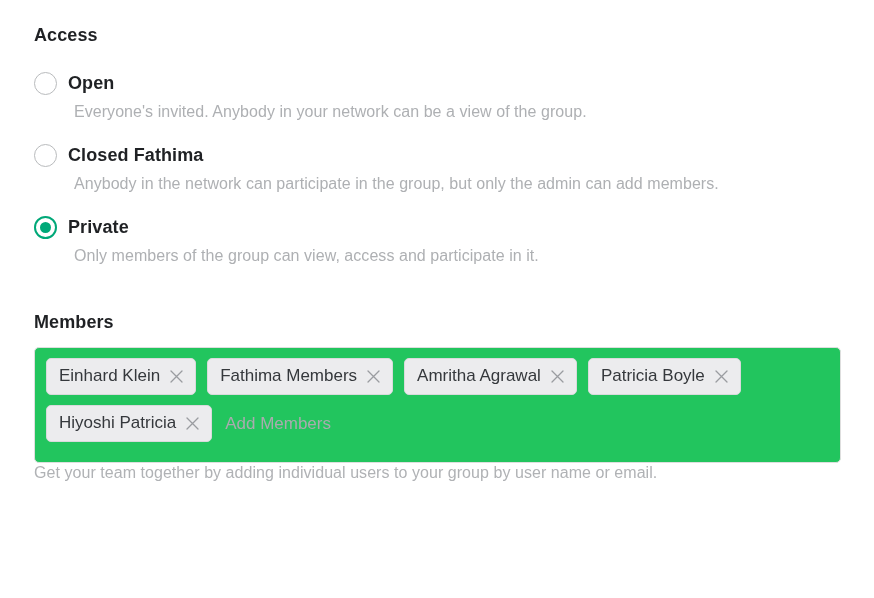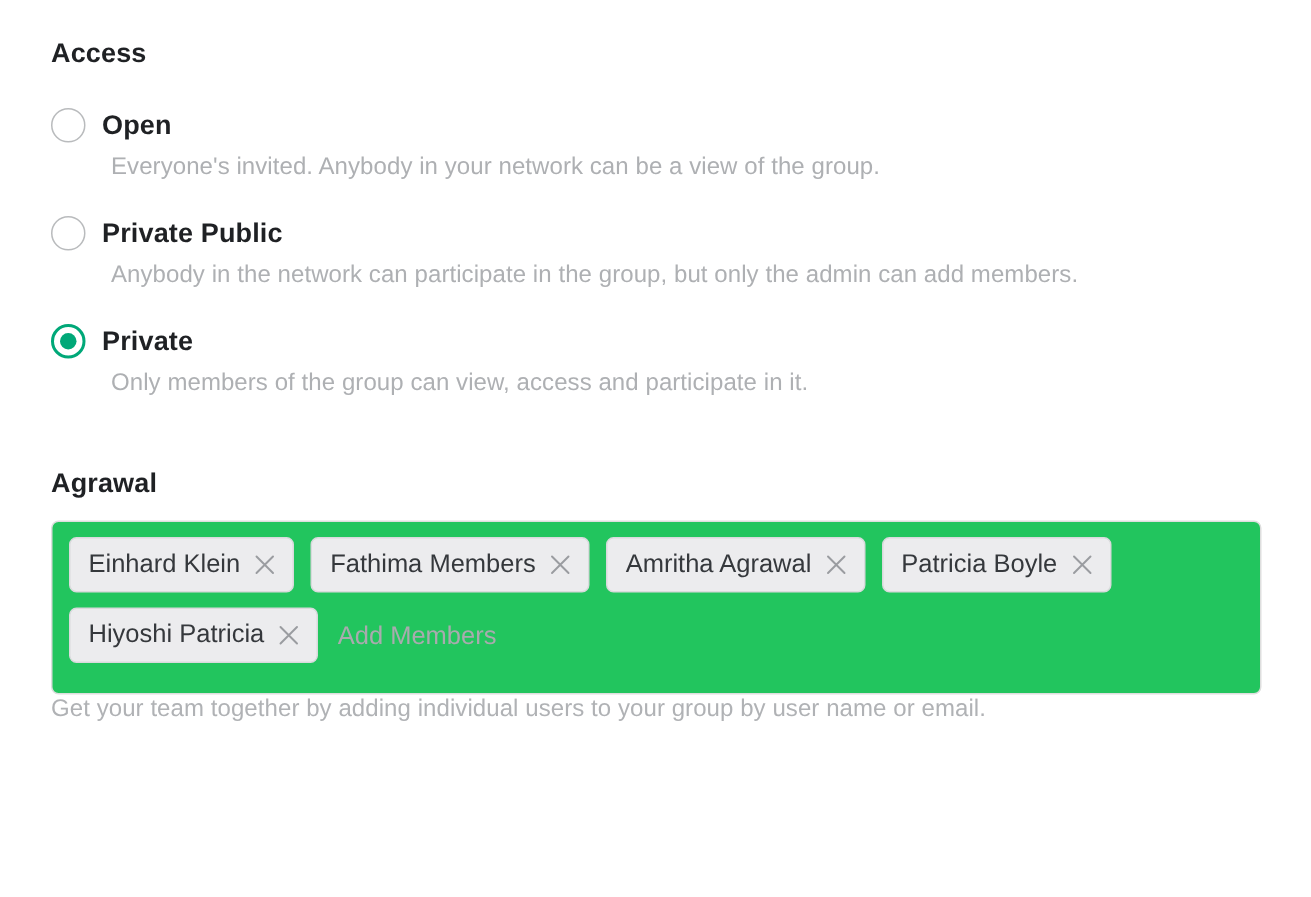--- a/index.html
+++ b/index.html
@@ -182,40 +182,40 @@
         <span class="radio-label">Open</span>
       </div>
       <div class="radio-desc">Everyone's invited. Anybody in your network can be a view of the group.</div>
     </div>
 
     <div class="radio-option">
       <div class="radio-row">
         <span class="radio-mark">
           
         </span>
-        <span class="radio-label">Private Public</span>
+        <span class="radio-label">Closed Fathima</span>
       </div>
       <div class="radio-desc">Anybody in the network can participate in the group, but only the admin can add members.</div>
     </div>
 
     <div class="radio-option">
       <div class="radio-row">
         <span class="radio-mark selected">
           <span class="radio-dot"></span>
         </span>
         <span class="radio-label">Private</span>
       </div>
       <div class="radio-desc">Only members of the group can view, access and participate in it.</div>
     </div>
 
   </div>
 
   <div class="members-section">
 
-    <h2 class="section-heading members-heading">Agrawal</h2>
+    <h2 class="section-heading members-heading">Members</h2>
 
     <div class="members-box">
 
       <span class="chip">
         <span class="chip-label">Einhard Klein</span>
         <span class="chip-remove">
           <svg width="15" height="15" viewBox="0 0 15 15" aria-hidden="true">
             <path d="M2 2 L13 13 M13 2 L2 13" stroke="#9a9ca0" stroke-width="1.3" fill="none" stroke-linecap="round"></path>
           </svg>
         </span>

